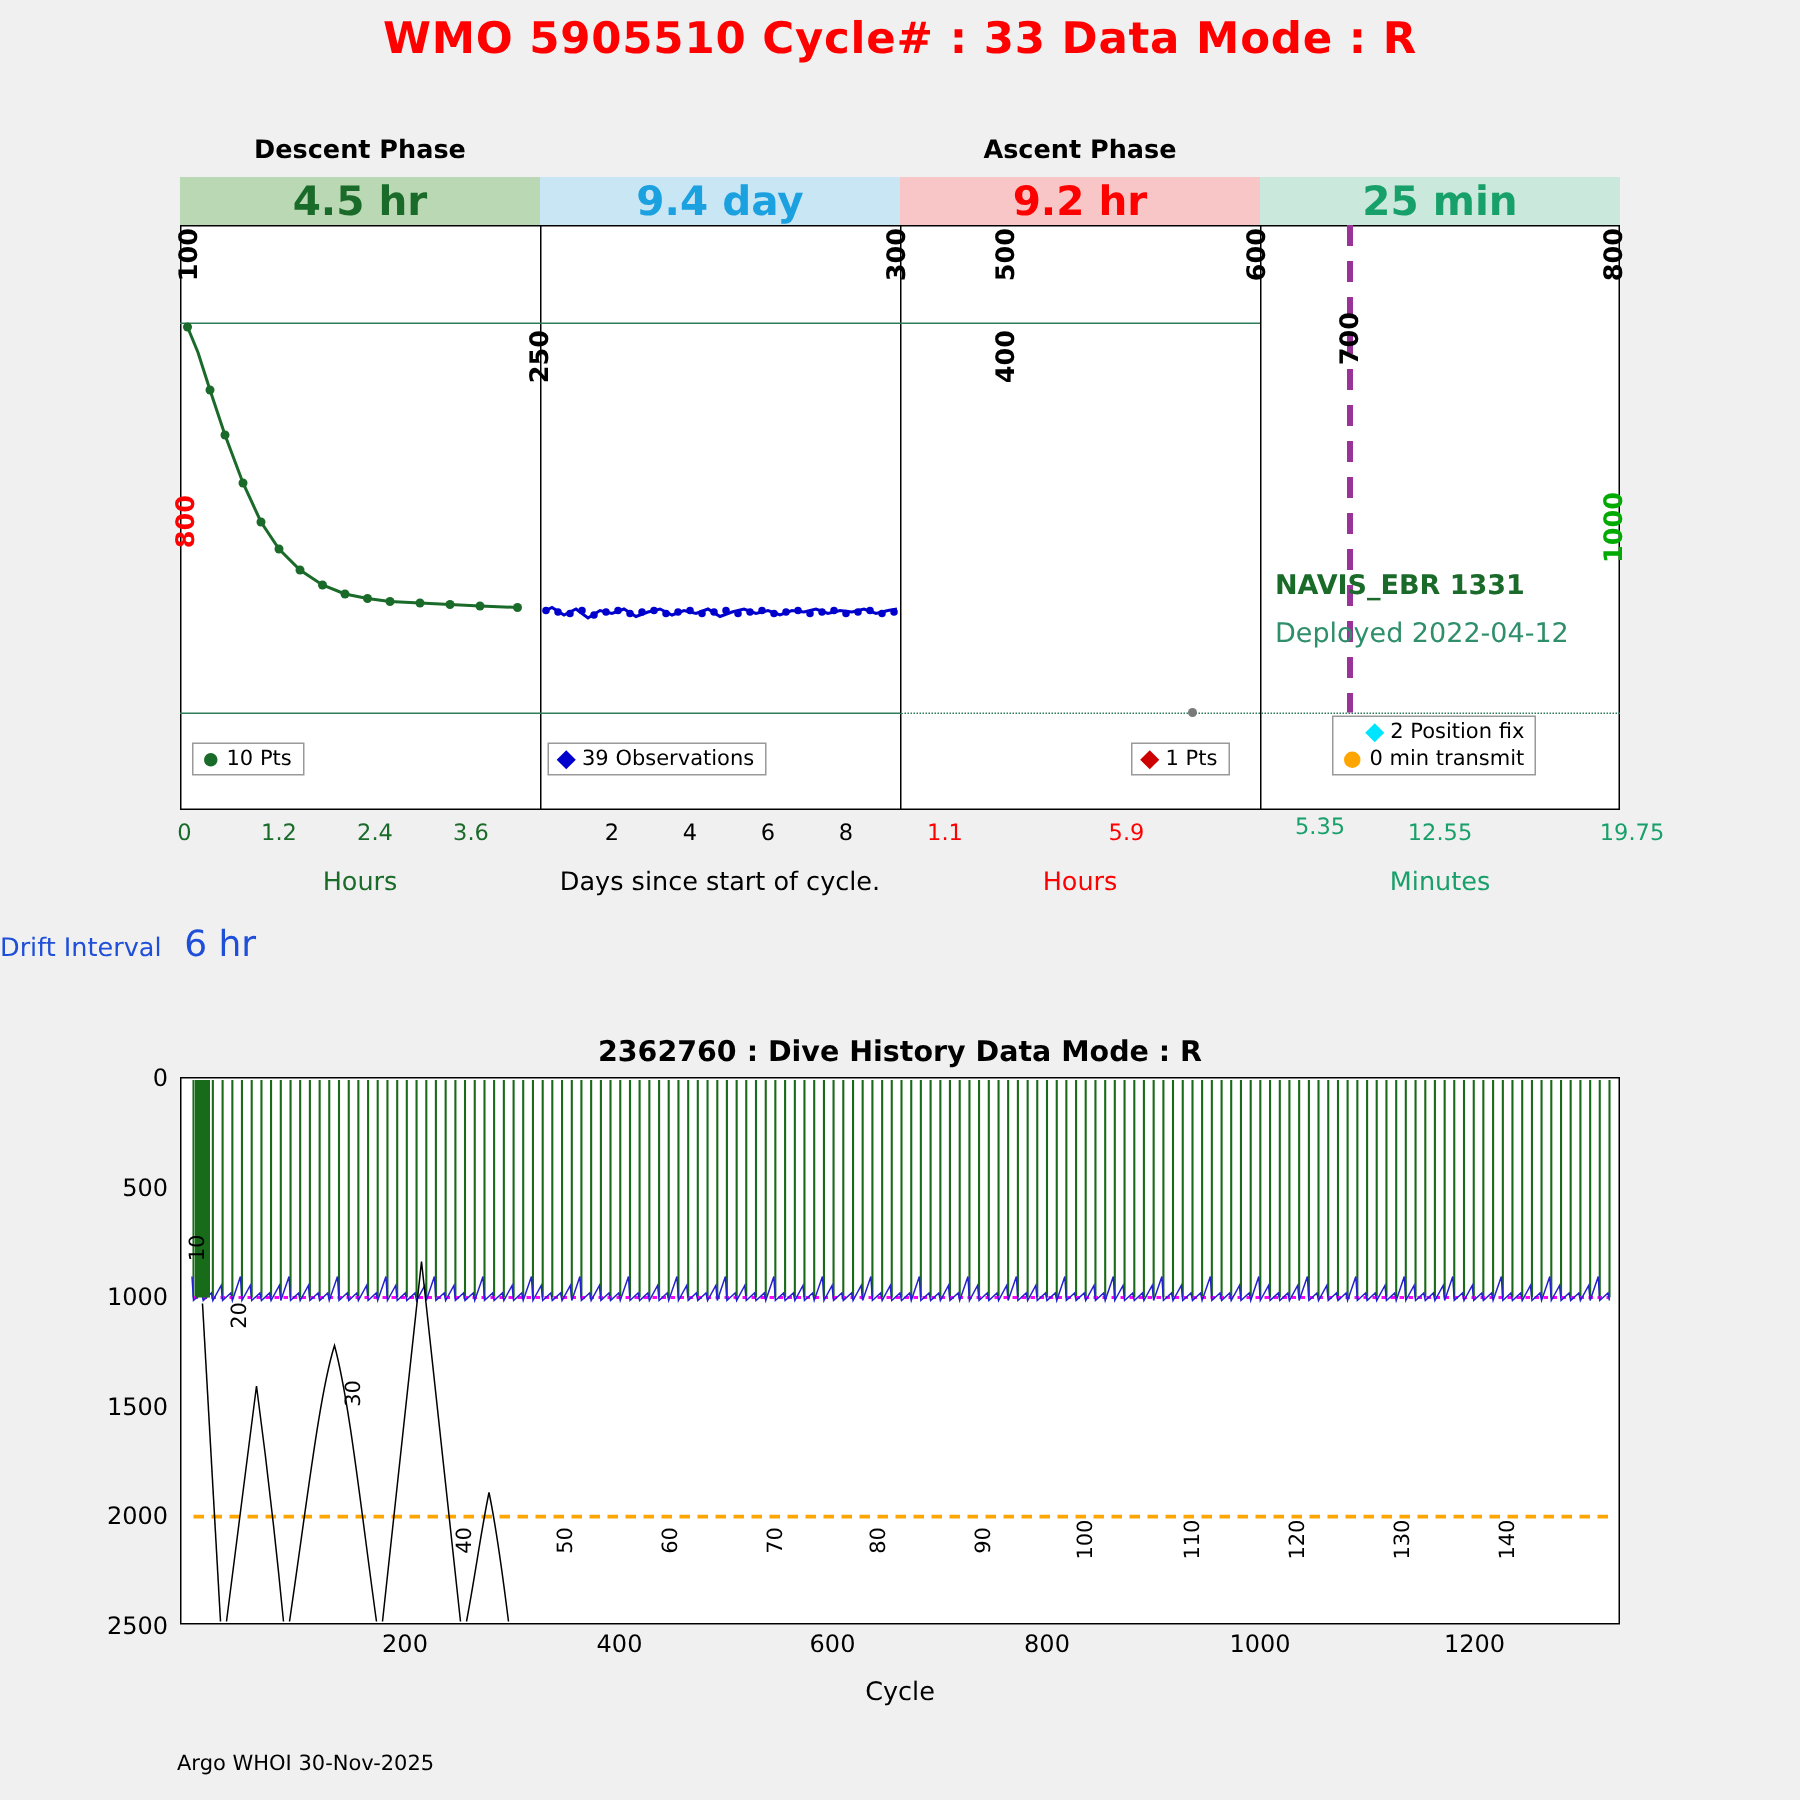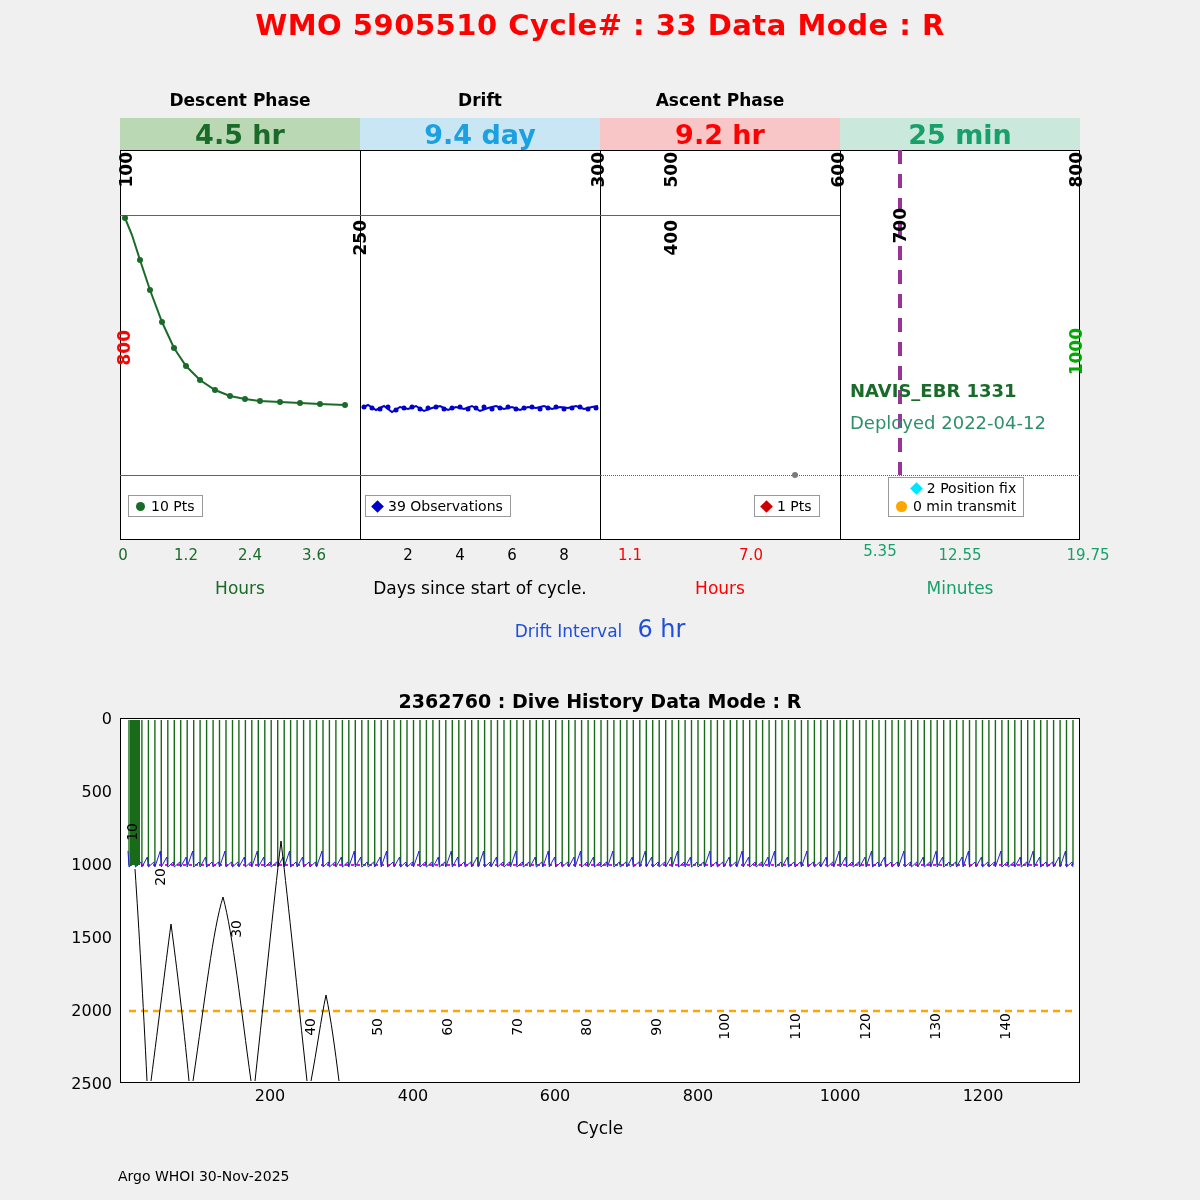--- a/index.html
+++ b/index.html
@@ -39,21 +39,21 @@
      writing-mode:vertical-rl;transform:rotate(180deg);letter-spacing:0px;}
   
   .legend{position:absolute;background:#fff;border:1px solid #999;
      font-size:14px;color:#000;padding:2px 7px;display:flex;align-items:center;gap:6px;}
   .legend .row{display:flex;align-items:center;gap:6px;}
   .dot{display:inline-block;width:9px;height:9px;border-radius:50%;}
   .diamond{display:inline-block;width:9px;height:9px;transform:rotate(45deg);}
   
   .float-text{position:absolute;font-size:17px;}
   
-  #drift-interval{top:615px;left:0;width:1200px;text-align:center;}
+  #drift-interval{top:615px;left:0;width:1200px;}
   #drift-interval .lbl{color:#1f4fd8;font-size:17px;}
   #drift-interval .val{color:#1f4fd8;font-size:24px;margin-left:10px;}
   
   #bot-title{top:690px;left:0;width:1200px;text-align:center;
      color:#000;font-size:19px;font-weight:bold;}
   #bot-plot{left:120px;top:718px;width:960px;height:365px;}
   #bot-plot .frame{position:absolute;left:0;top:0;width:960px;height:365px;
       border:1px solid #000;background:#fff;box-sizing:border-box;}
   .byt{position:absolute;right:968px;width:60px;text-align:right;font-size:16px;
       transform:translateY(-9px);}
@@ -66,21 +66,20 @@
 </style>
 </head>
 <body>
 
 <div class="abs" id="main-title">WMO 5905510   Cycle# : 33   Data Mode : R</div>
 
 <div class="abs" id="top-plot">
   <div class="frame"></div>
 
   <div class="phase-label" style="left:0px;width:240px;">Descent Phase</div>
-  <div class="phase-label" style="left:240px;width:240px;">Drift</div>
   <div class="phase-label" style="left:480px;width:240px;">Ascent Phase</div>
 
   <div class="phase-band" style="left:0px;width:240px;background:#b9d8b3;color:#1a6b2a;">4.5 hr</div>
   <div class="phase-band" style="left:240px;width:240px;background:#c9e6f5;color:#1ba0e0;">9.4 day</div>
   <div class="phase-band" style="left:480px;width:240px;background:#f8c6c6;color:#ff0000;">9.2 hr</div>
   <div class="phase-band" style="left:720px;width:240px;background:#cbe8dd;color:#18a06a;">25 min</div>
 
   <div class="panel-sep" style="left:240px;"></div>
   <div class="panel-sep" style="left:480px;"></div>
   <div class="panel-sep" style="left:720px;"></div>
@@ -219,21 +218,21 @@
   <div class="xtick" style="left:194px;top:396px;color:#1a6b2a;">3.6</div>
   <div class="xaxis-name" style="left:120px;top:428px;color:#1a6b2a;">Hours</div>
 
   <div class="xtick" style="left:288px;top:396px;color:#000;">2</div>
   <div class="xtick" style="left:340px;top:396px;color:#000;">4</div>
   <div class="xtick" style="left:392px;top:396px;color:#000;">6</div>
   <div class="xtick" style="left:444px;top:396px;color:#000;">8</div>
   <div class="xaxis-name" style="left:360px;top:428px;color:#000;">Days since start of cycle.</div>
 
   <div class="xtick" style="left:510px;top:396px;color:#ff0000;">1.1</div>
-  <div class="xtick" style="left:631px;top:396px;color:#ff0000;">7.0</div>
+  <div class="xtick" style="left:631px;top:396px;color:#ff0000;">5.9</div>
   <div class="xaxis-name" style="left:600px;top:428px;color:#ff0000;">Hours</div>
 
   <div class="xtick" style="left:760px;top:392px;color:#18a06a;">5.35</div>
   <div class="xtick" style="left:840px;top:396px;color:#18a06a;">12.55</div>
   <div class="xtick" style="left:968px;top:396px;color:#18a06a;">19.75</div>
   <div class="xaxis-name" style="left:840px;top:428px;color:#18a06a;">Minutes</div>
 </div>
 
 <div class="abs" id="drift-interval">
   <span class="lbl">Drift Interval</span>

